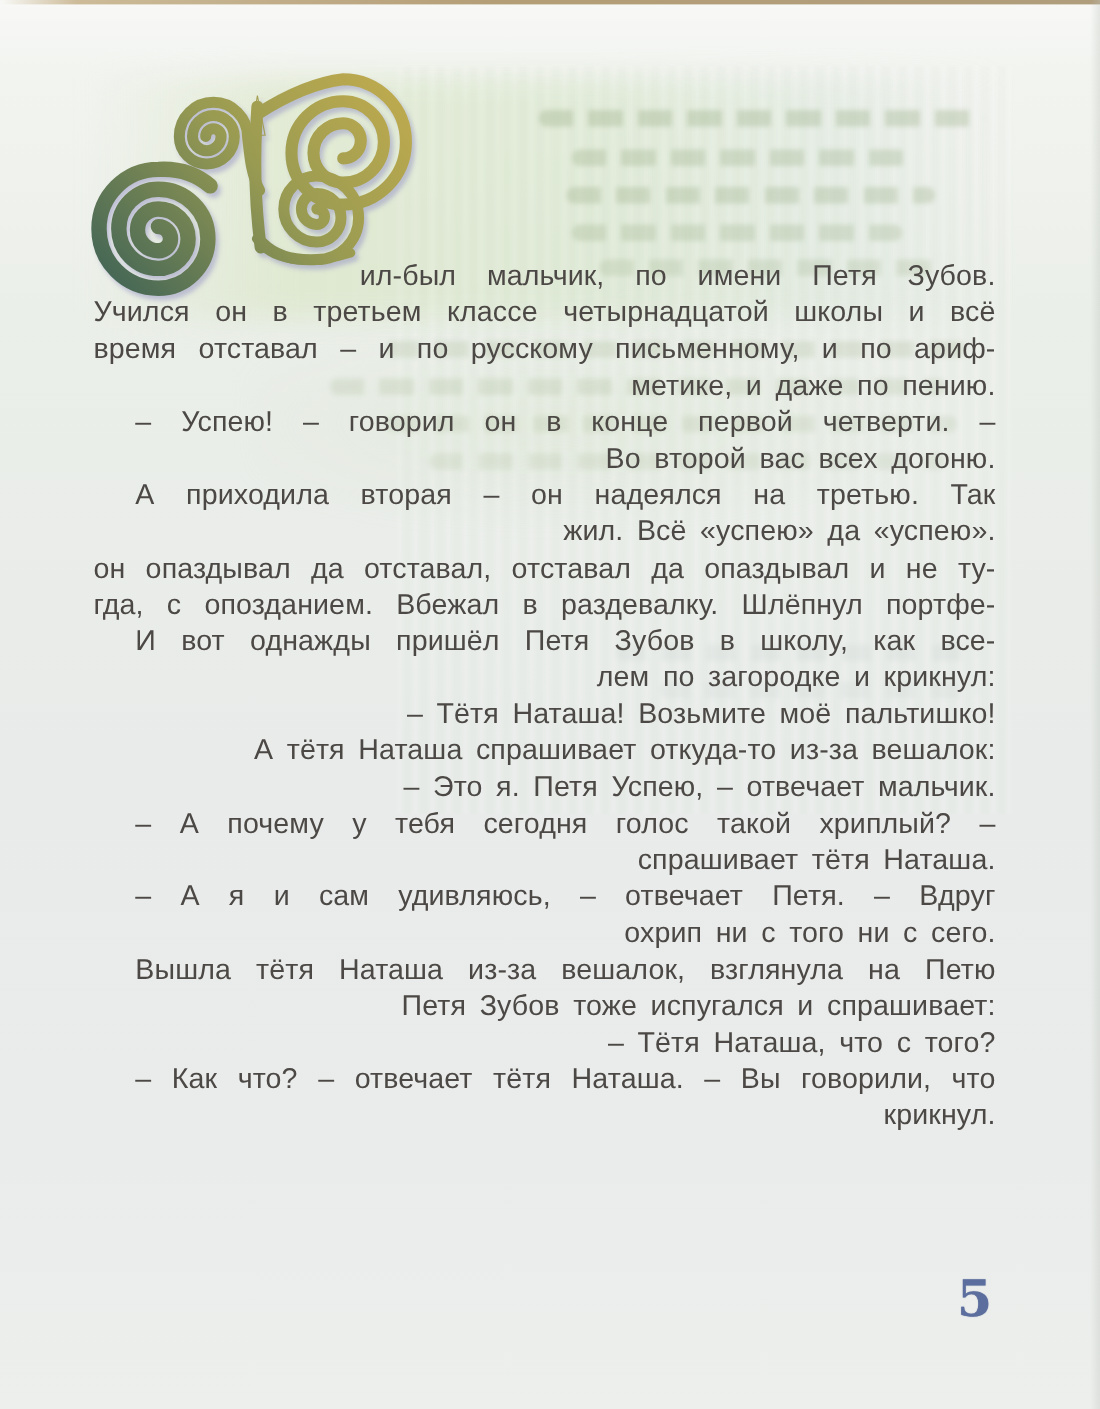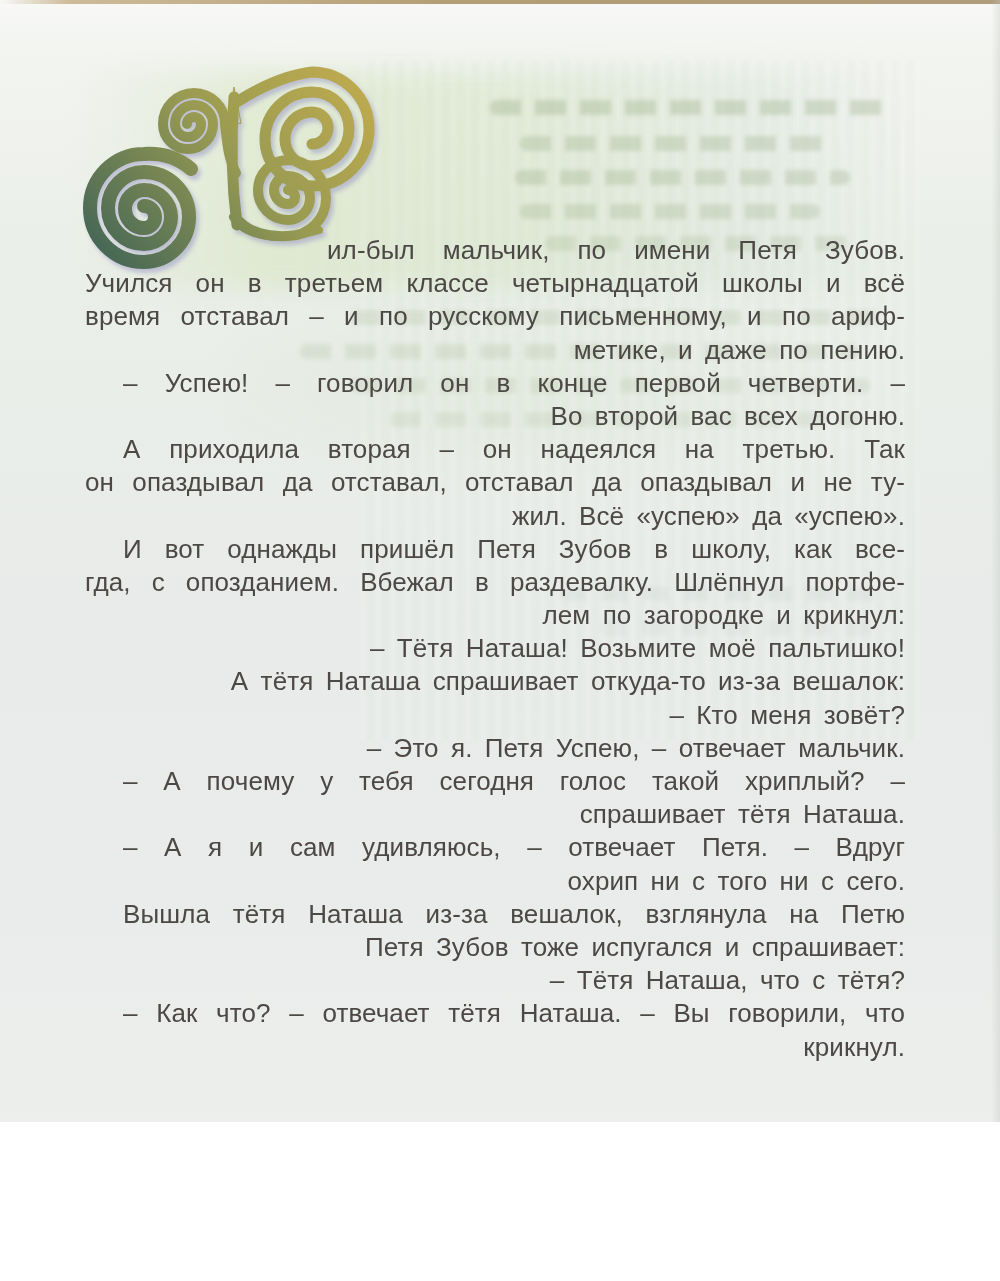--- a/index.html
+++ b/index.html
@@ -1,18 +1,18 @@
 <!DOCTYPE html>
 <html lang="ru"><head>
 <meta charset="utf-8">
 <style>
   html,body{margin:0;padding:0;background:#ffffff;}
   .scan{
     position:relative;
-    width:1000px;height:1122px;
+    width:1000px;height:1281px;
     overflow:hidden;
     font-family:"Liberation Sans", sans-serif;
     background:
       linear-gradient(180deg,#f8f9f7 0%,#f2f4f0 5%,#ebefe9 22%,#e8ebe9 55%,#e9ecea 82%,#edefed 100%);
   }
   
   .edge-top{
     position:absolute;left:0;top:0;right:0;height:4px;
     background:linear-gradient(90deg,rgba(197,176,136,0) 0%,rgba(197,176,136,.85) 7%,rgba(176,153,112,.95) 45%,rgba(168,147,110,.9) 100%);
   }
@@ -131,35 +131,34 @@
   </svg>
 
   <div class="textblock" id="text-lines">
       <div class="line j first">ил-был мальчик, по имени Петя Зубов.</div>
       <div class="line j">Учился он в третьем классе четырнадцатой школы и всё</div>
       <div class="line j">время отставал – и по русскому письменному, и по ариф-</div>
       <div class="line">метике, и даже по пению.</div>
       <div class="line j ind">– Успею! – говорил он в конце первой четверти. –</div>
       <div class="line">Во второй вас всех догоню.</div>
       <div class="line j ind">А приходила вторая – он надеялся на третью. Так</div>
+      <div class="line">жил. Всё «успею» да «успею».</div>
       <div class="line j">он опаздывал да отставал, отставал да опаздывал и не ту-</div>
-      <div class="line">жил. Всё «успею» да «успею».</div>
+      <div class="line j">гда, с опозданием. Вбежал в раздевалку. Шлёпнул портфе-</div>
       <div class="line j ind">И вот однажды пришёл Петя Зубов в школу, как все-</div>
-      <div class="line j">гда, с опозданием. Вбежал в раздевалку. Шлёпнул портфе-</div>
       <div class="line">лем по загородке и крикнул:</div>
       <div class="line ind">– Тётя Наташа! Возьмите моё пальтишко!</div>
       <div class="line ind">А тётя Наташа спрашивает откуда-то из-за вешалок:</div>
-      <div class="line ind">– Кто меня зовёт?</div>
       <div class="line ind">– Это я. Петя Успею, – отвечает мальчик.</div>
       <div class="line j ind">– А почему у тебя сегодня голос такой хриплый? –</div>
       <div class="line">спрашивает тётя Наташа.</div>
       <div class="line j ind">– А я и сам удивляюсь, – отвечает Петя. – Вдруг</div>
       <div class="line">охрип ни с того ни с сего.</div>
       <div class="line j ind">Вышла тётя Наташа из-за вешалок, взглянула на Петю</div>
       <div class="line ind">Петя Зубов тоже испугался и спрашивает:</div>
-      <div class="line ind">– Тётя Наташа, что с тётя?</div>
+      <div class="line ind">– Тётя Наташа, что с того?</div>
       <div class="line j ind">– Как что? – отвечает тётя Наташа. – Вы говорили, что</div>
       <div class="line">крикнул.</div>
     </div>
 
   <div class="pagenum">5</div>
 
 </div>
 
 </body></html>

